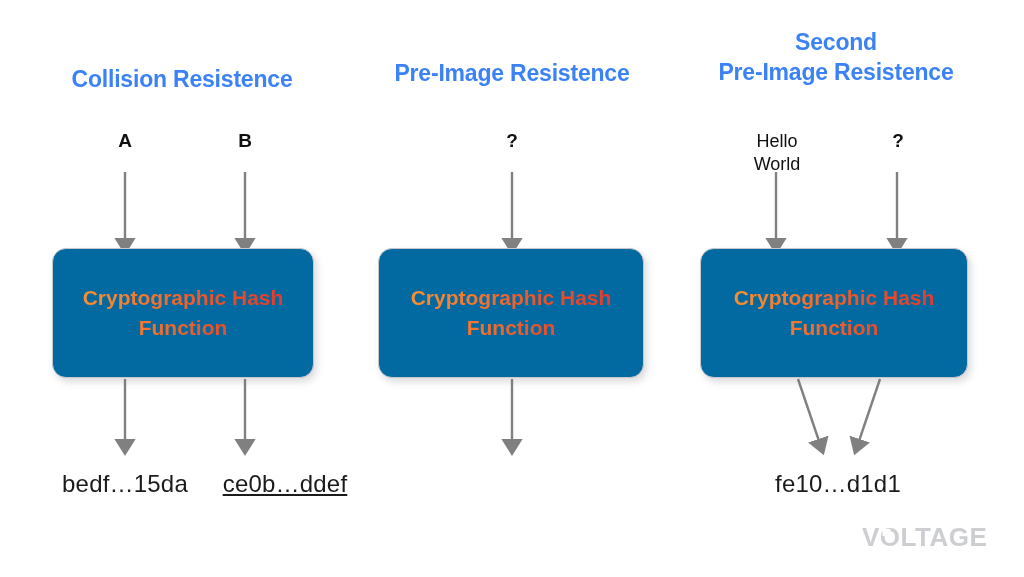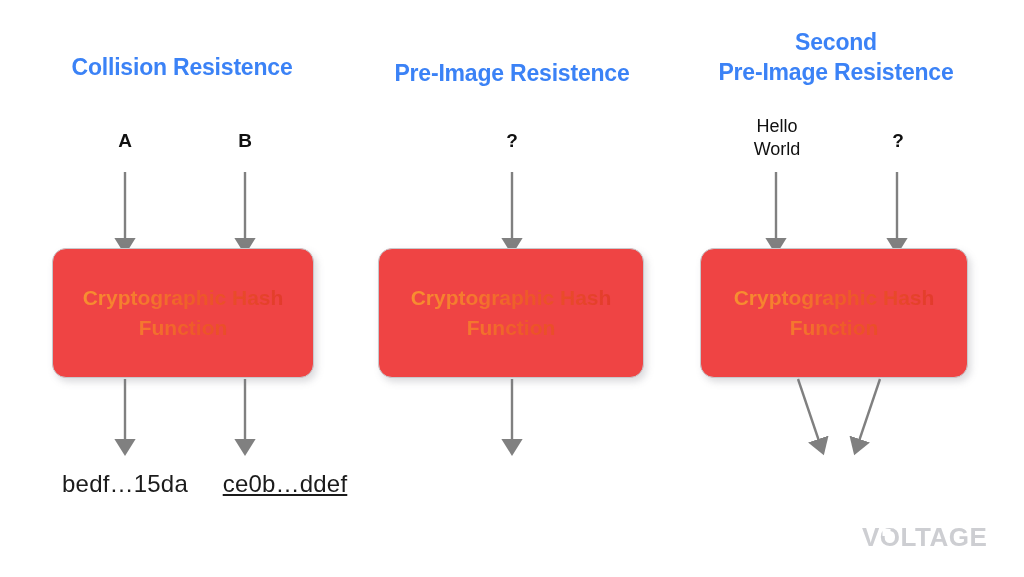--- a/index.html
+++ b/index.html
@@ -28,48 +28,48 @@
   .panel-title {
     position: absolute;
     text-align: center;
     font-weight: bold;
     font-size: 23px;
     line-height: 30px;
     letter-spacing: -0.2px;
     color: #3b82f6;
     white-space: pre-line;
   }
-  #title-1 { left: 22px;  top: 52px;  width: 320px; }
+  #title-1 { left: 22px;  top: 64px;  width: 320px; }
   #title-2 { left: 368px; top: 58px;  width: 288px; }
   #title-3 { left: 676px; top: 27px;  width: 320px; }
 
   
   .input-label {
     position: absolute;
     text-align: center;
     font-size: 18px;
     line-height: 23px;
     color: #101010;
     white-space: pre-line;
   }
   .input-label.bold { font-weight: bold; font-size: 19px; }
 
   #in-a       { left: 85px;  top: 129px; width: 80px; }
   #in-b       { left: 205px; top: 129px; width: 80px; }
   #in-q2      { left: 472px; top: 129px; width: 80px; }
-  #in-hello   { left: 735px; top: 115px; width: 84px; }
+  #in-hello   { left: 735px; top: 130px; width: 84px; }
   #in-q3      { left: 858px; top: 129px; width: 80px; }
 
   
   .hash-box {
     position: absolute;
     top: 248px;
     height: 130px;
     box-sizing: border-box;
-    background: #ef4444;
+    background: #0369a1;
     border: 1px solid #c8c8cc;
     border-radius: 14px;
     box-shadow: 3px 4px 7px rgba(120,120,130,0.26);
     display: flex;
     align-items: center;
     justify-content: center;
   }
   #box-1 { left: 52px;  width: 262px; }
   #box-2 { left: 378px; width: 266px; }
   #box-3 { left: 700px; width: 268px; }
@@ -190,20 +190,21 @@
     <div class="hash-box-label">Cryptographic Hash
 Function</div>
   </div>
   <div class="hash-box" id="box-3">
     <div class="hash-box-label">Cryptographic Hash
 Function</div>
   </div>
 
   <div class="hash-out" id="out-1">bedf…15da</div>
   <div class="hash-out" id="out-2">ce0b…ddef</div>
+  <div class="hash-out" id="out-4">fe10…d1d1</div>
 
   <svg class="logo" viewBox="0 0 132 30" width="132" height="30" aria-hidden="true">
     <text x="0" y="23" font-family="Liberation Sans, sans-serif" font-size="26" font-weight="bold" letter-spacing="0.5" fill="#cdced2">VOLTAGE</text>
 
     <rect x="20.5" y="6" width="8" height="7" fill="#ffffff"></rect>
   </svg>
 
 </div>
 
 </body></html>

